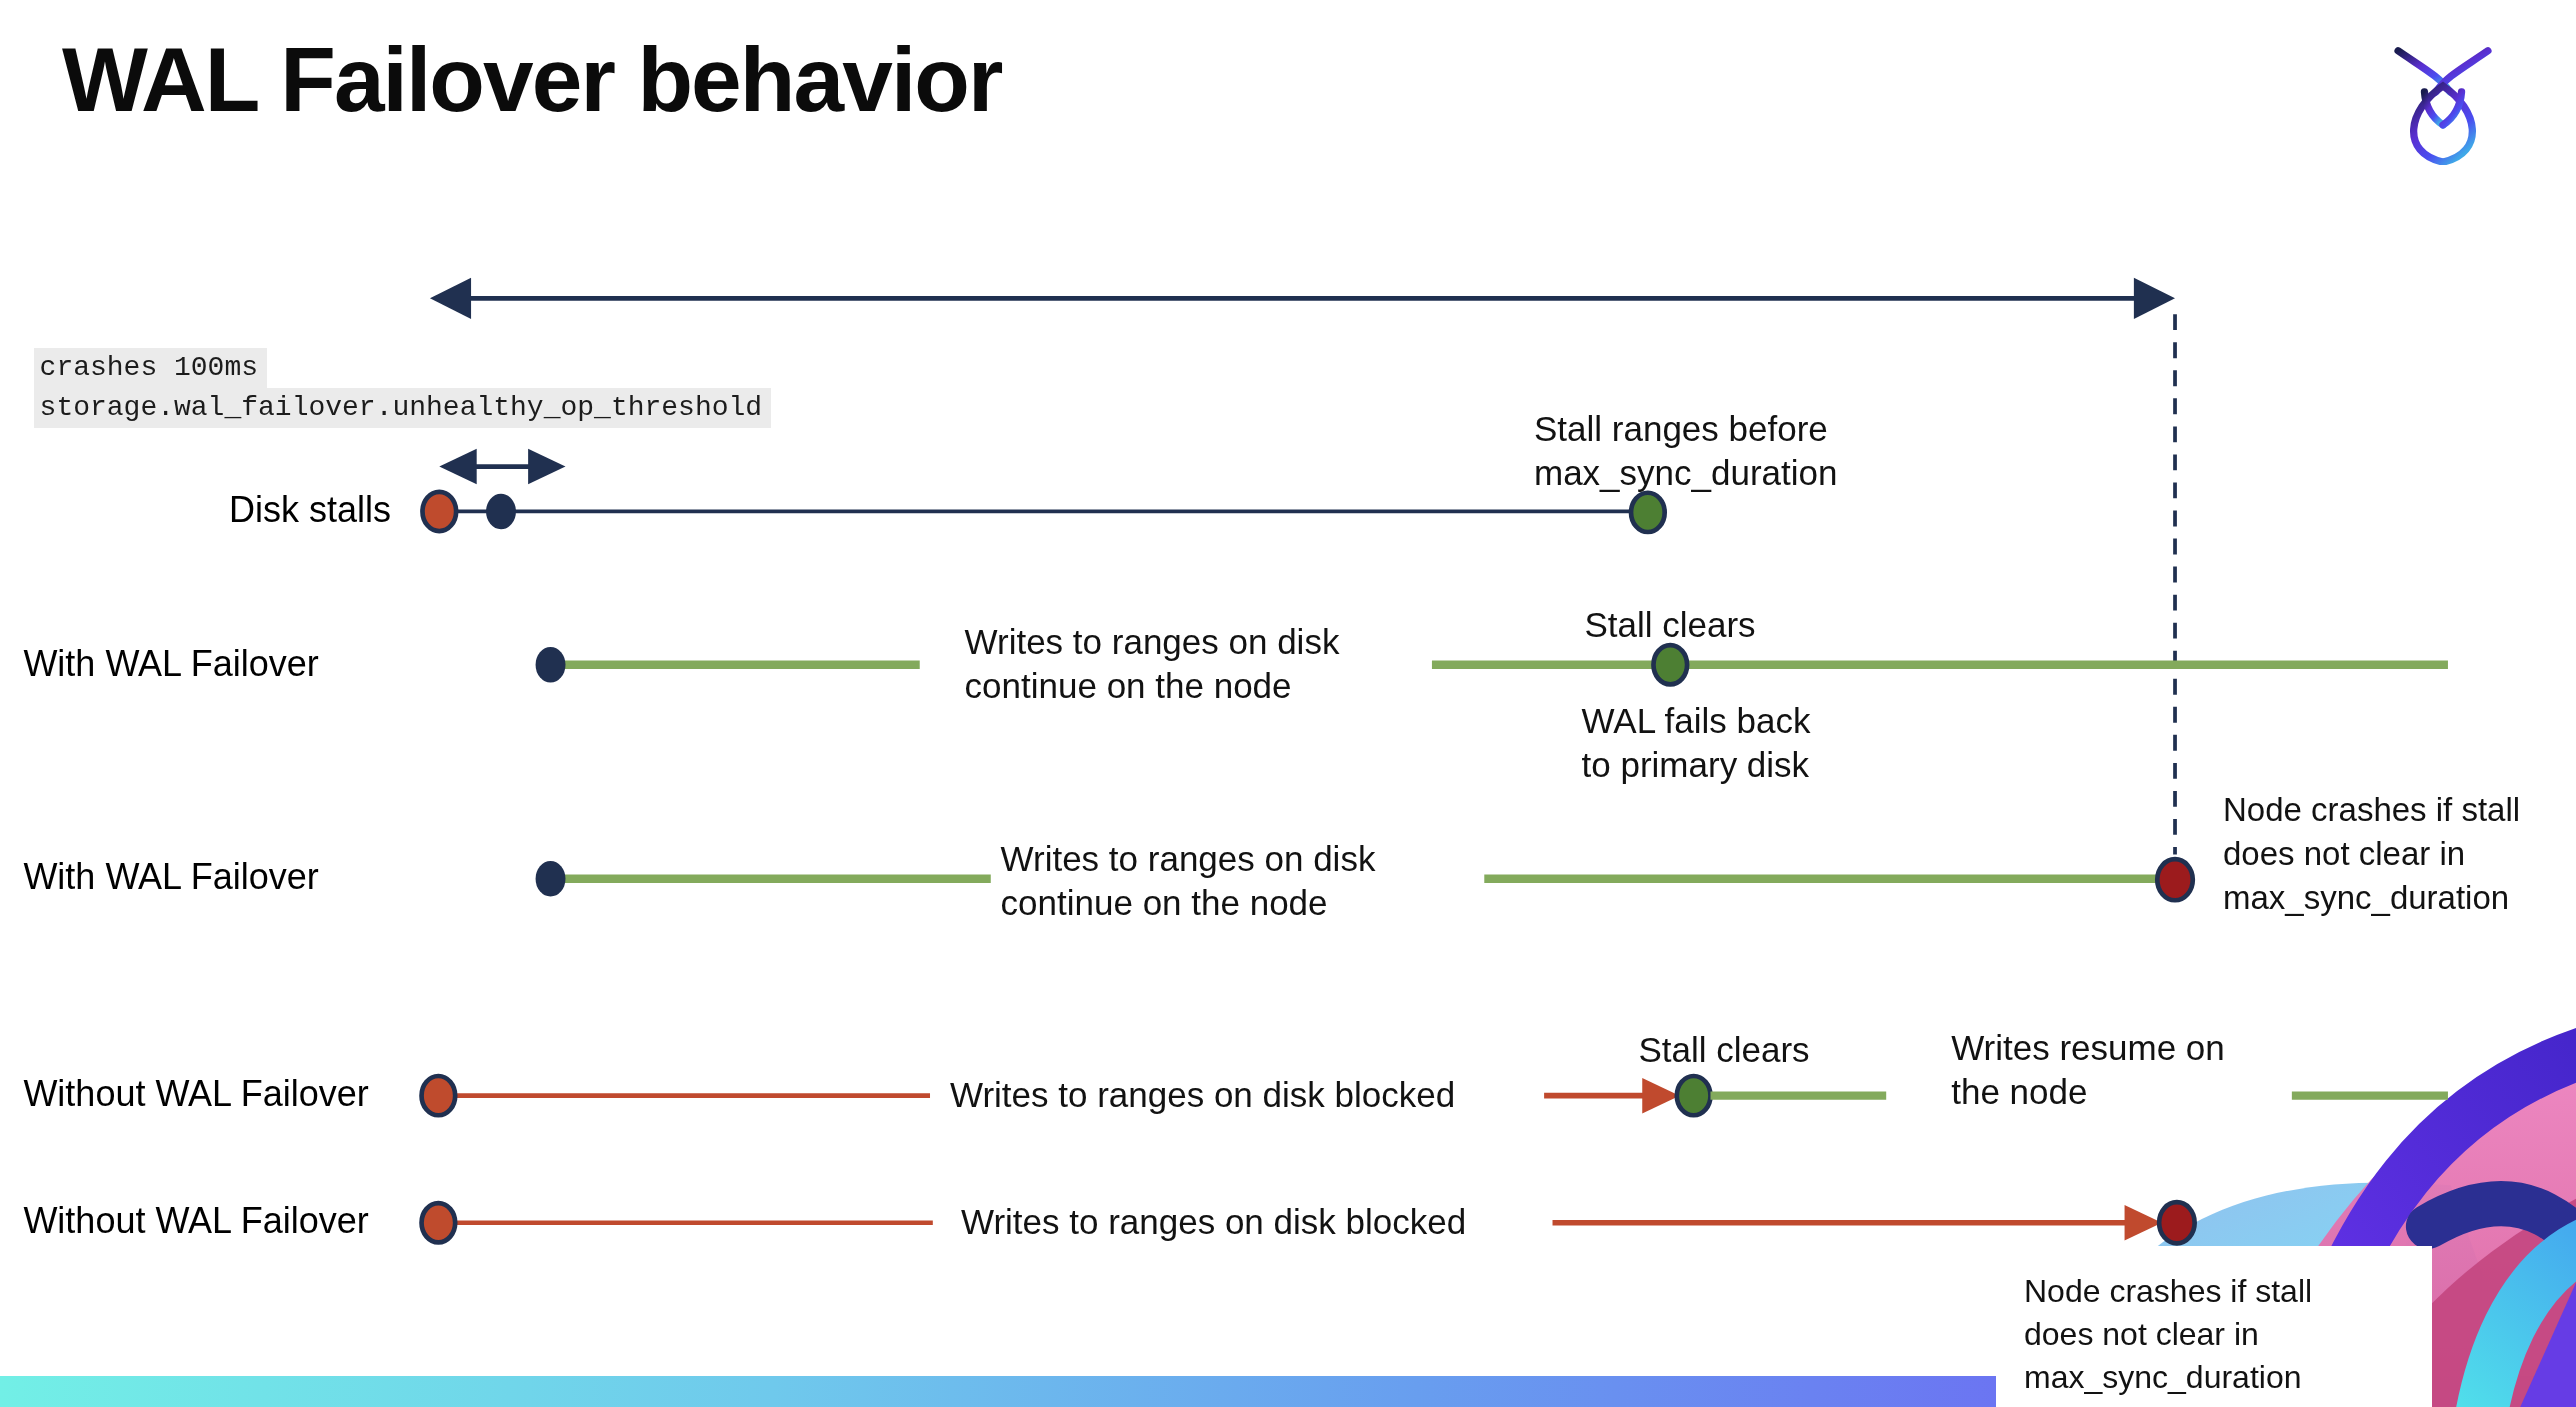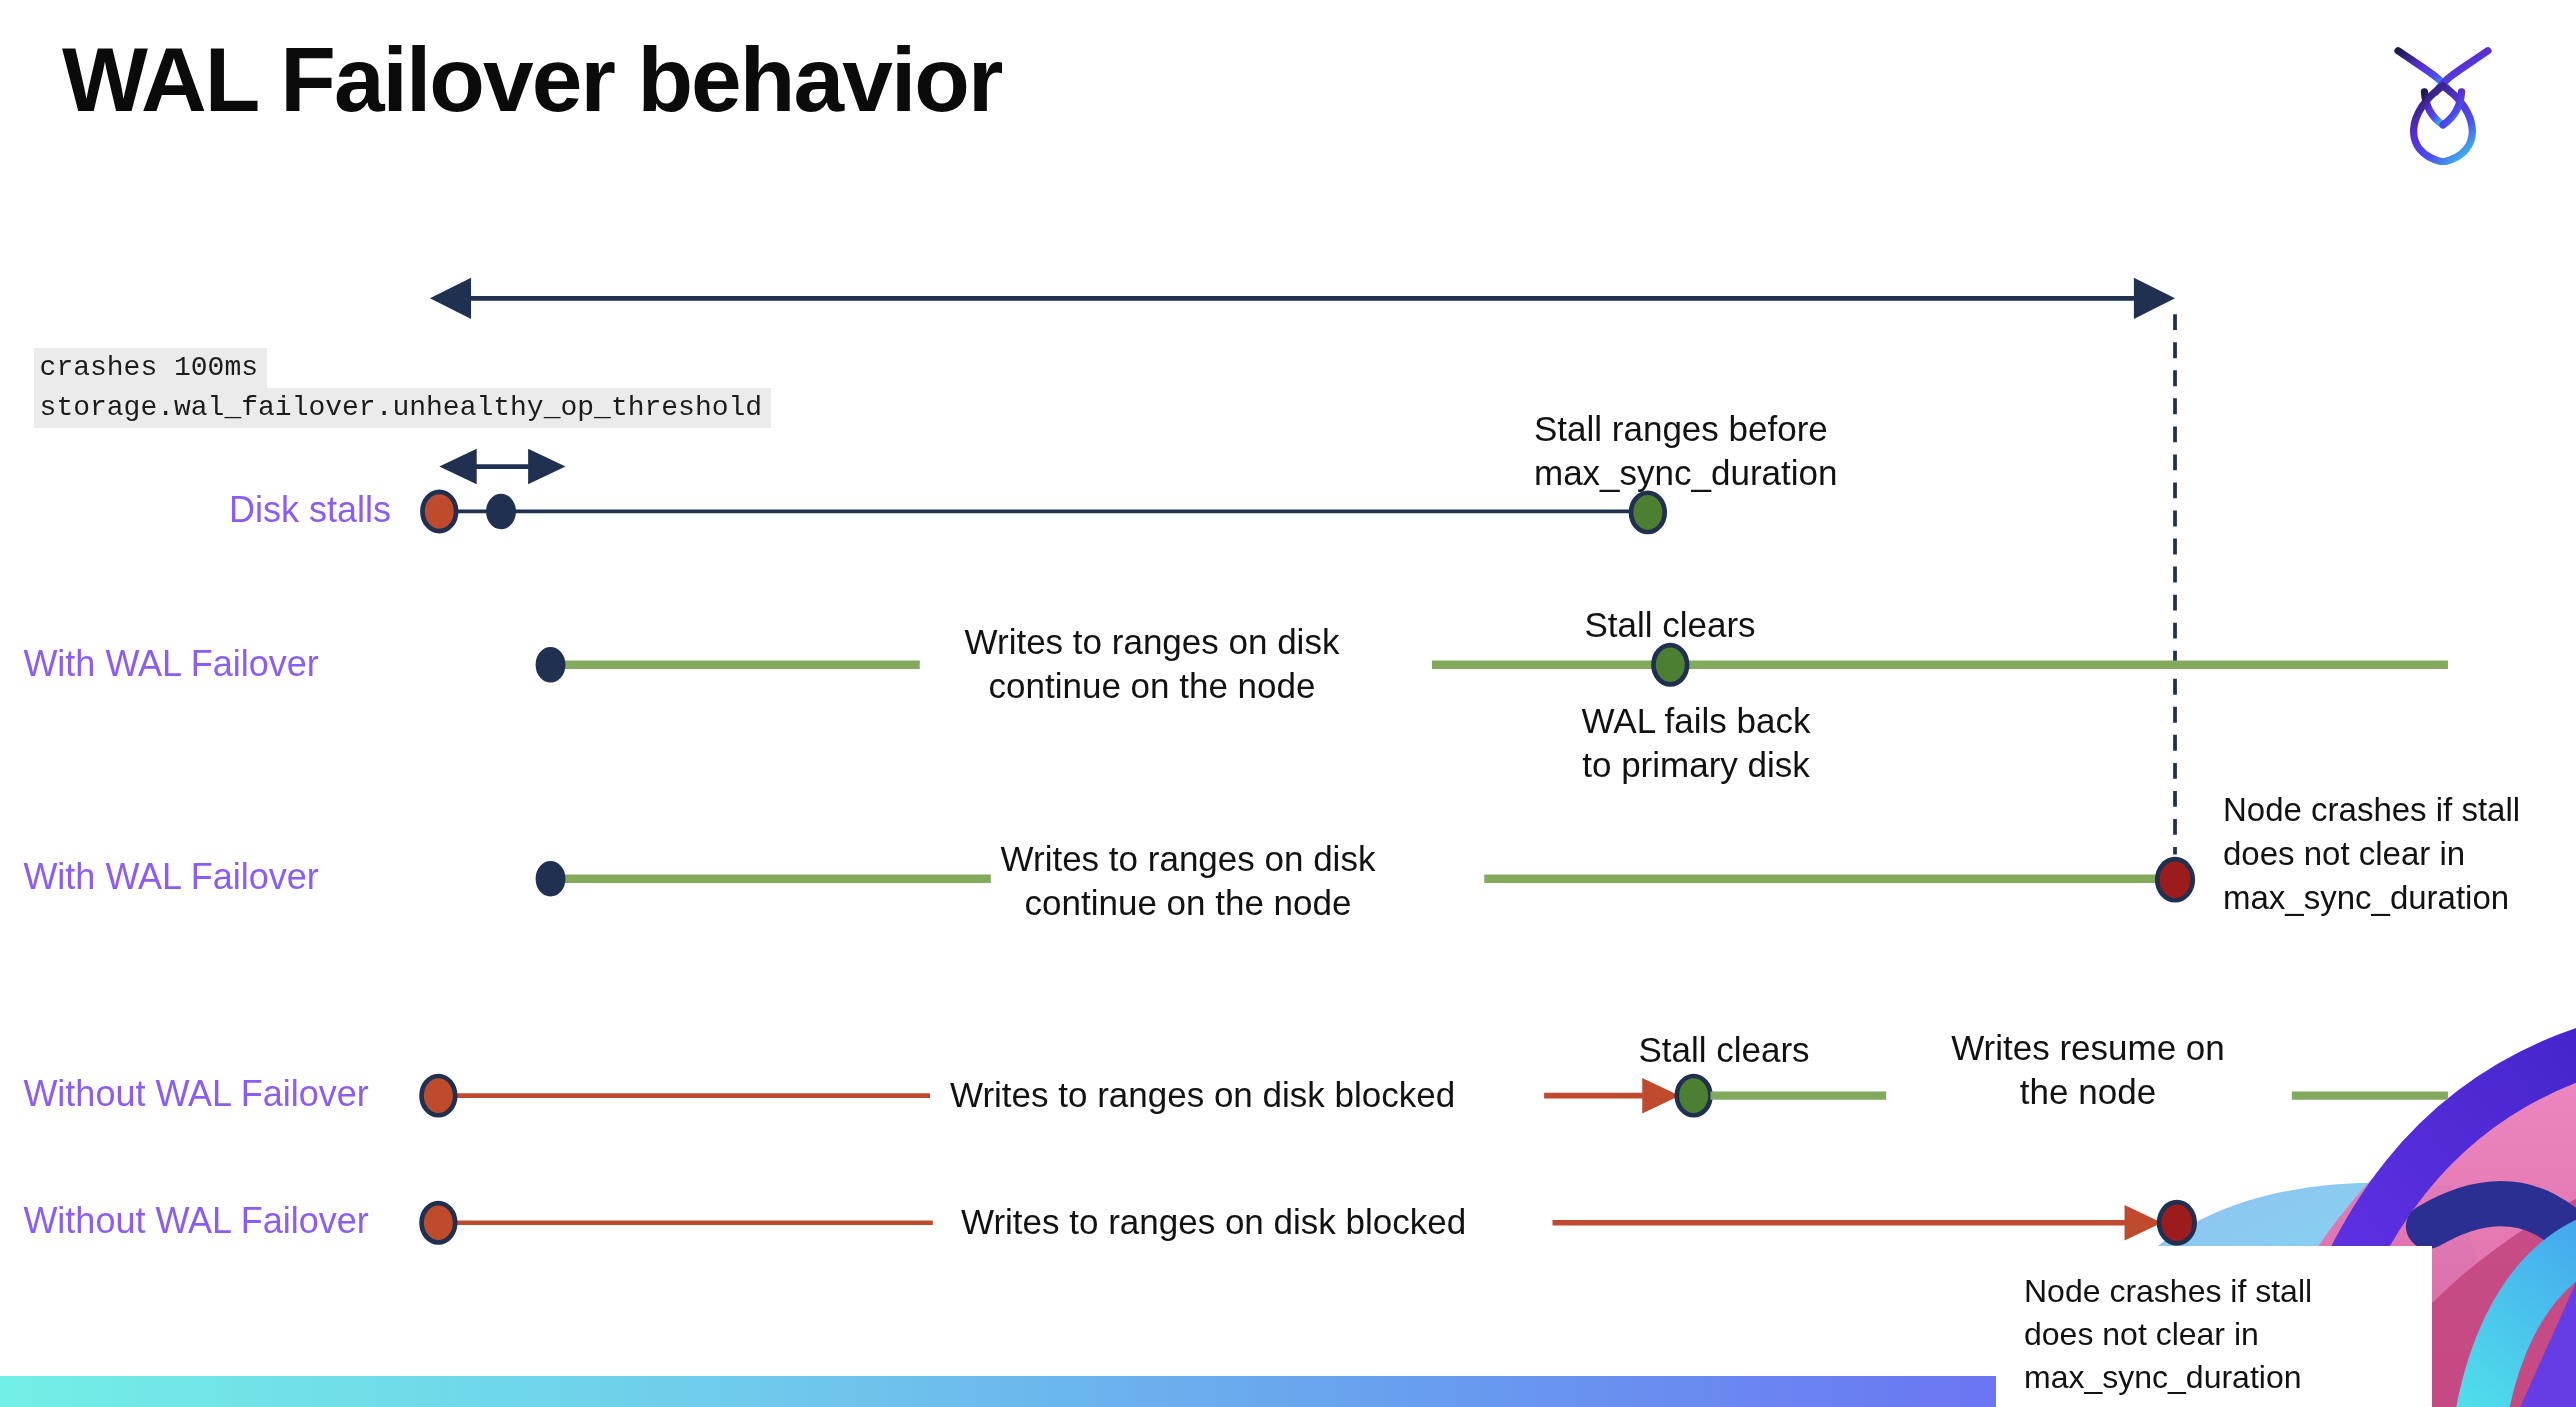--- a/index.html
+++ b/index.html
@@ -10,23 +10,23 @@
   .abs{position:absolute;}
   
   .title{
     left:62px;top:28px;font-size:91px;font-weight:800;letter-spacing:-1.9px;
     color:#0b0b0b;z-index:4;font-family:"Liberation Sans",sans-serif;
   }
   
   .callout{z-index:4;font-family:"Liberation Mono",monospace;font-size:28px;color:#1c1c1c;line-height:34px;}
   .callout .code-line{background:#ebebeb;width:fit-content;padding:2.8px 9.3px 2.8px 5.6px;margin-bottom:0.9px;white-space:pre;}
   
-  .row-label{z-index:4;font-size:36px;color:#8b5cf6;white-space:nowrap;}
+  .row-label{z-index:4;font-size:36px;color:#000000;white-space:nowrap;}
   .note{z-index:4;font-size:35px;color:#121212;line-height:44px;white-space:pre-line;}
-  .note.center{text-align:center;transform:translateX(-50%);}
+  .note.center{transform:translateX(-50%);}
   .box-note{font-size:32px;line-height:43px;color:#121212;white-space:pre-line;}
   
   .bottom-bar{
     left:0;top:1376px;width:2576px;height:32px;z-index:0;
     background:linear-gradient(90deg,#72efe6 0%,#6fc9ec 30%,#689eef 55%,#6b74f2 78%,#6e49f2 100%);
   }
   .diagram-svg{left:0;top:0;z-index:1;}
   .crash-box{left:1996px;top:1246px;width:436px;height:163px;background:#ffffff;z-index:2;}
   .crash-box .box-note{position:absolute;left:28px;top:24px;}
   .logo-svg{left:2389px;top:43px;z-index:4;}

